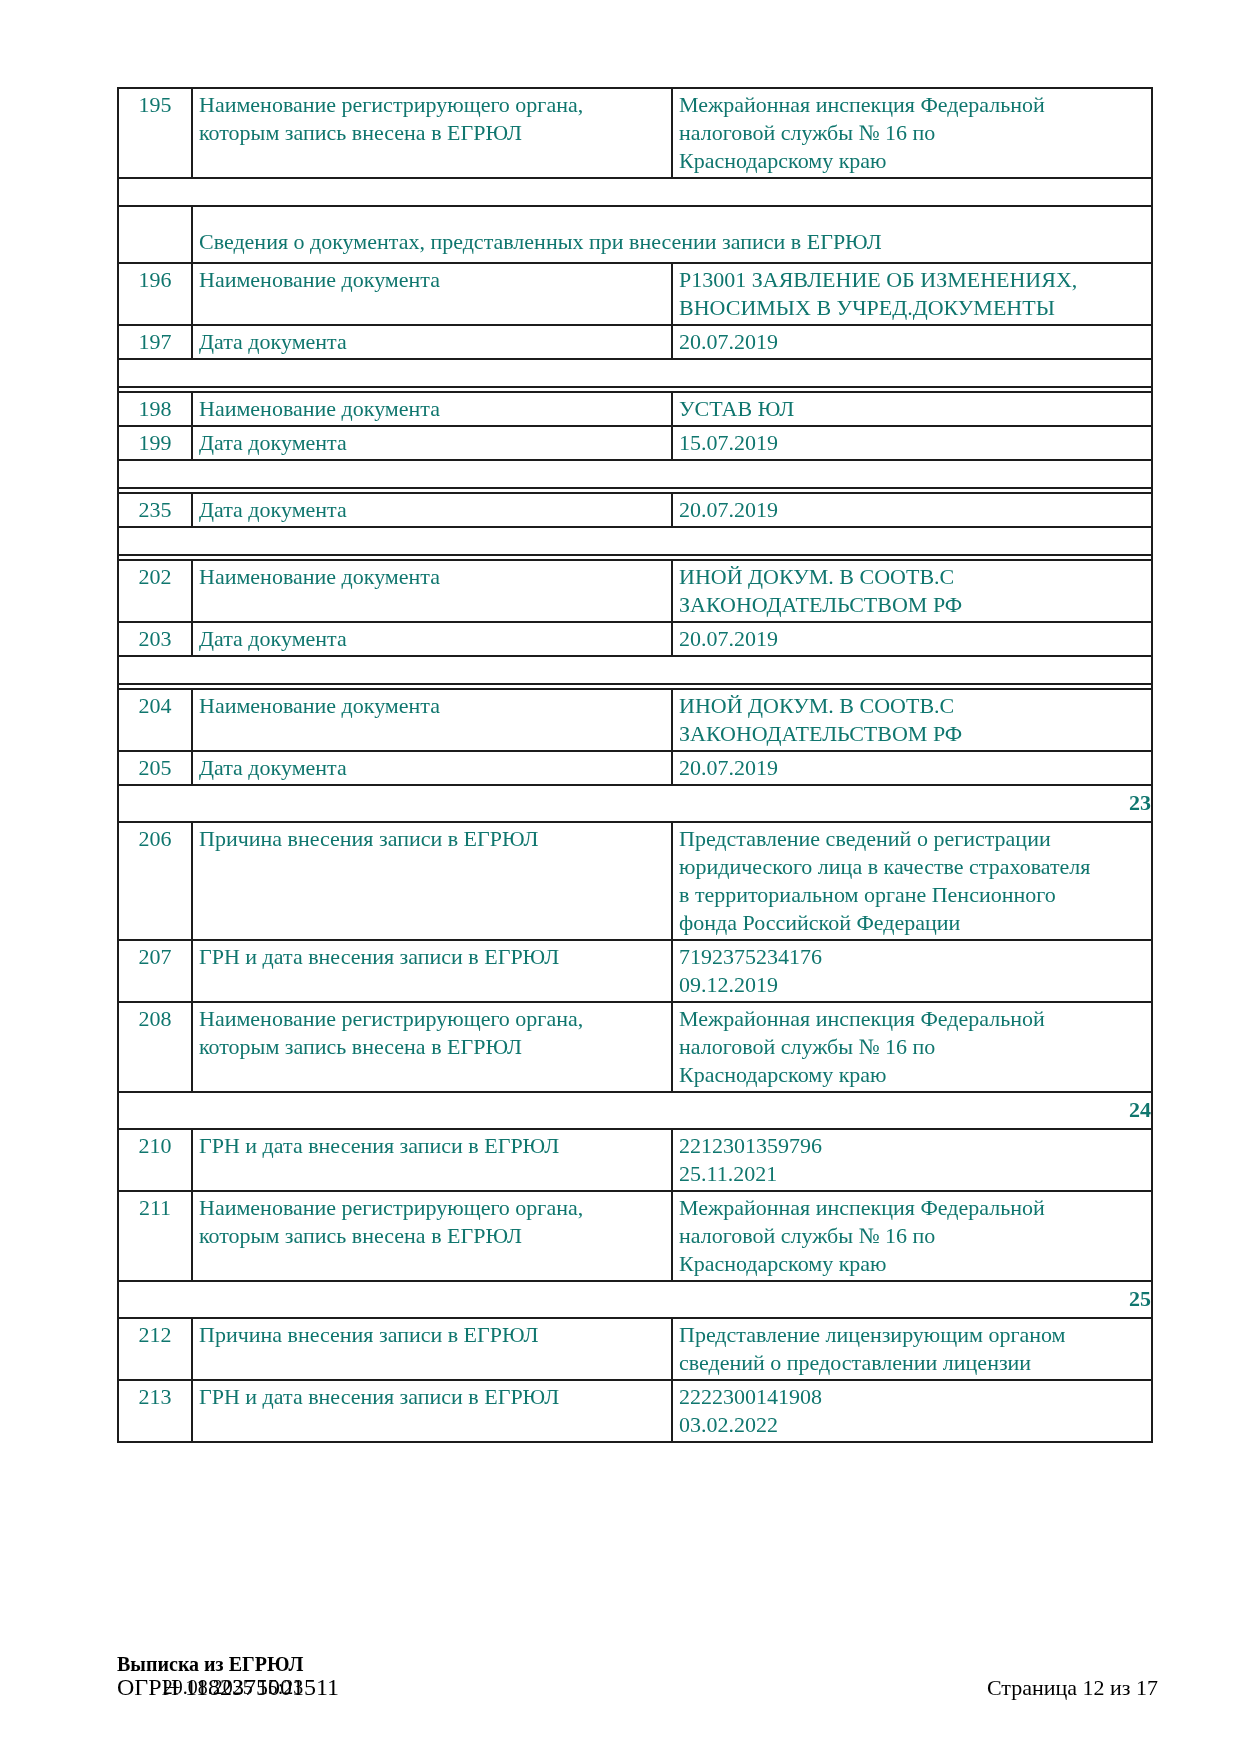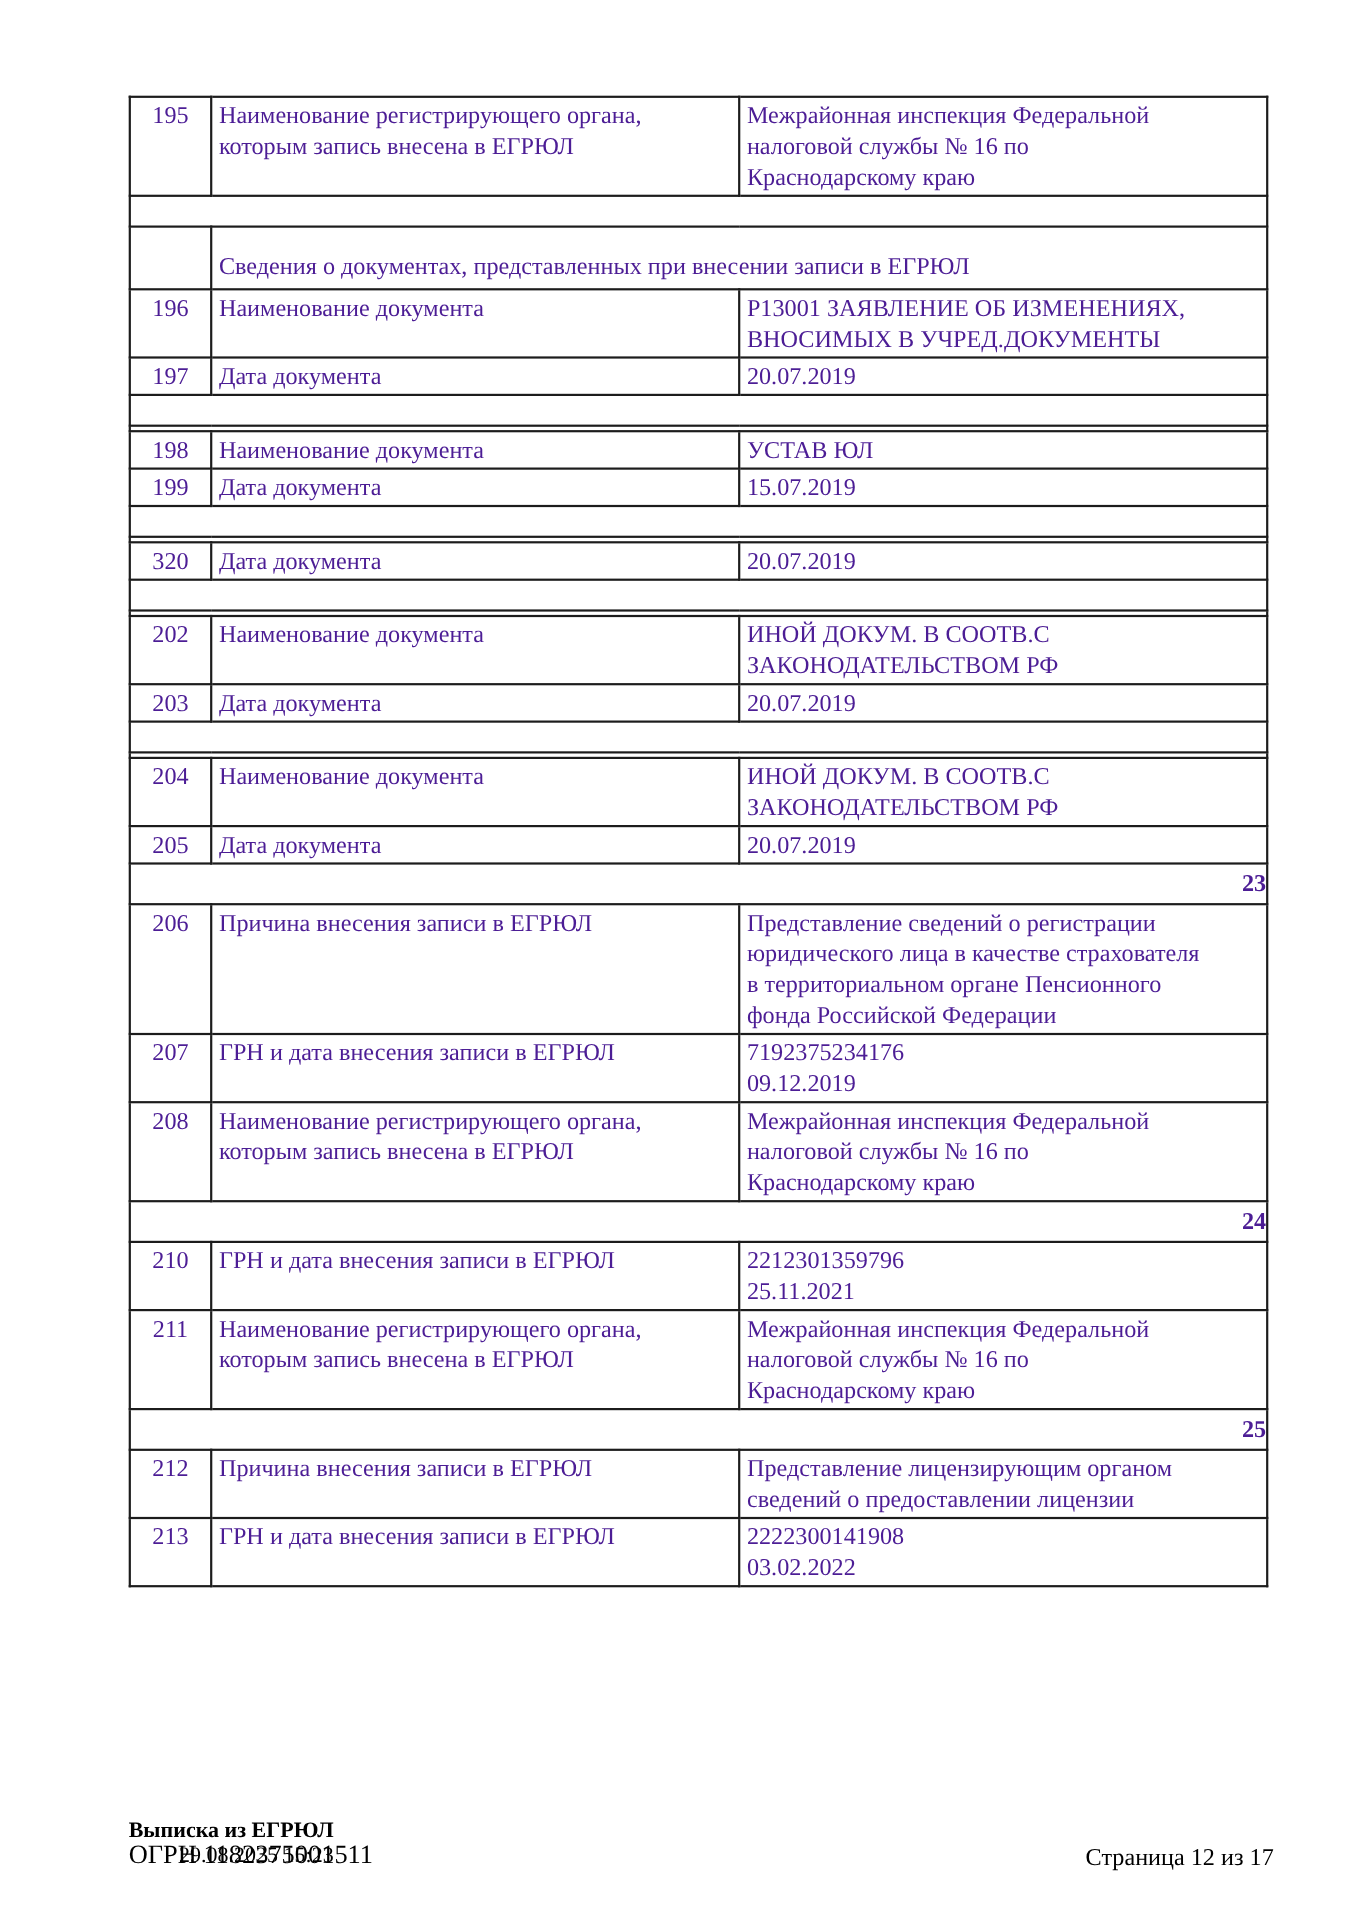--- a/index.html
+++ b/index.html
@@ -20,21 +20,21 @@
   table.doc-table {
     position: absolute;
     left: 117px;
     top: 87px;
     width: 1034px;
     border-collapse: collapse;
     table-layout: fixed;
     font-family: "Liberation Serif", serif;
     font-size: 22px;
     line-height: 28px;
-    color: #4c1d95;
+    color: #0f766e;
   }
   table.doc-table td {
     border: 2px solid #1c1c1c;
     vertical-align: top;
     padding: 2px 6px;
     white-space: pre-line;
     overflow: hidden;
   }
   td.cell-num {
     text-align: center;
@@ -137,21 +137,21 @@
         <td class="cell-label">Дата документа</td>
         <td class="cell-value">15.07.2019</td>
       </tr>
       <tr class="spacer">
         <td class="cell-spacer" colspan="3"></td>
       </tr>
       <tr class="microgap">
         <td colspan="3"></td>
       </tr>
       <tr class="data">
-        <td class="cell-num">320</td>
+        <td class="cell-num">235</td>
         <td class="cell-label">Дата документа</td>
         <td class="cell-value">20.07.2019</td>
       </tr>
       <tr class="spacer">
         <td class="cell-spacer" colspan="3"></td>
       </tr>
       <tr class="microgap">
         <td colspan="3"></td>
       </tr>
       <tr class="data">

